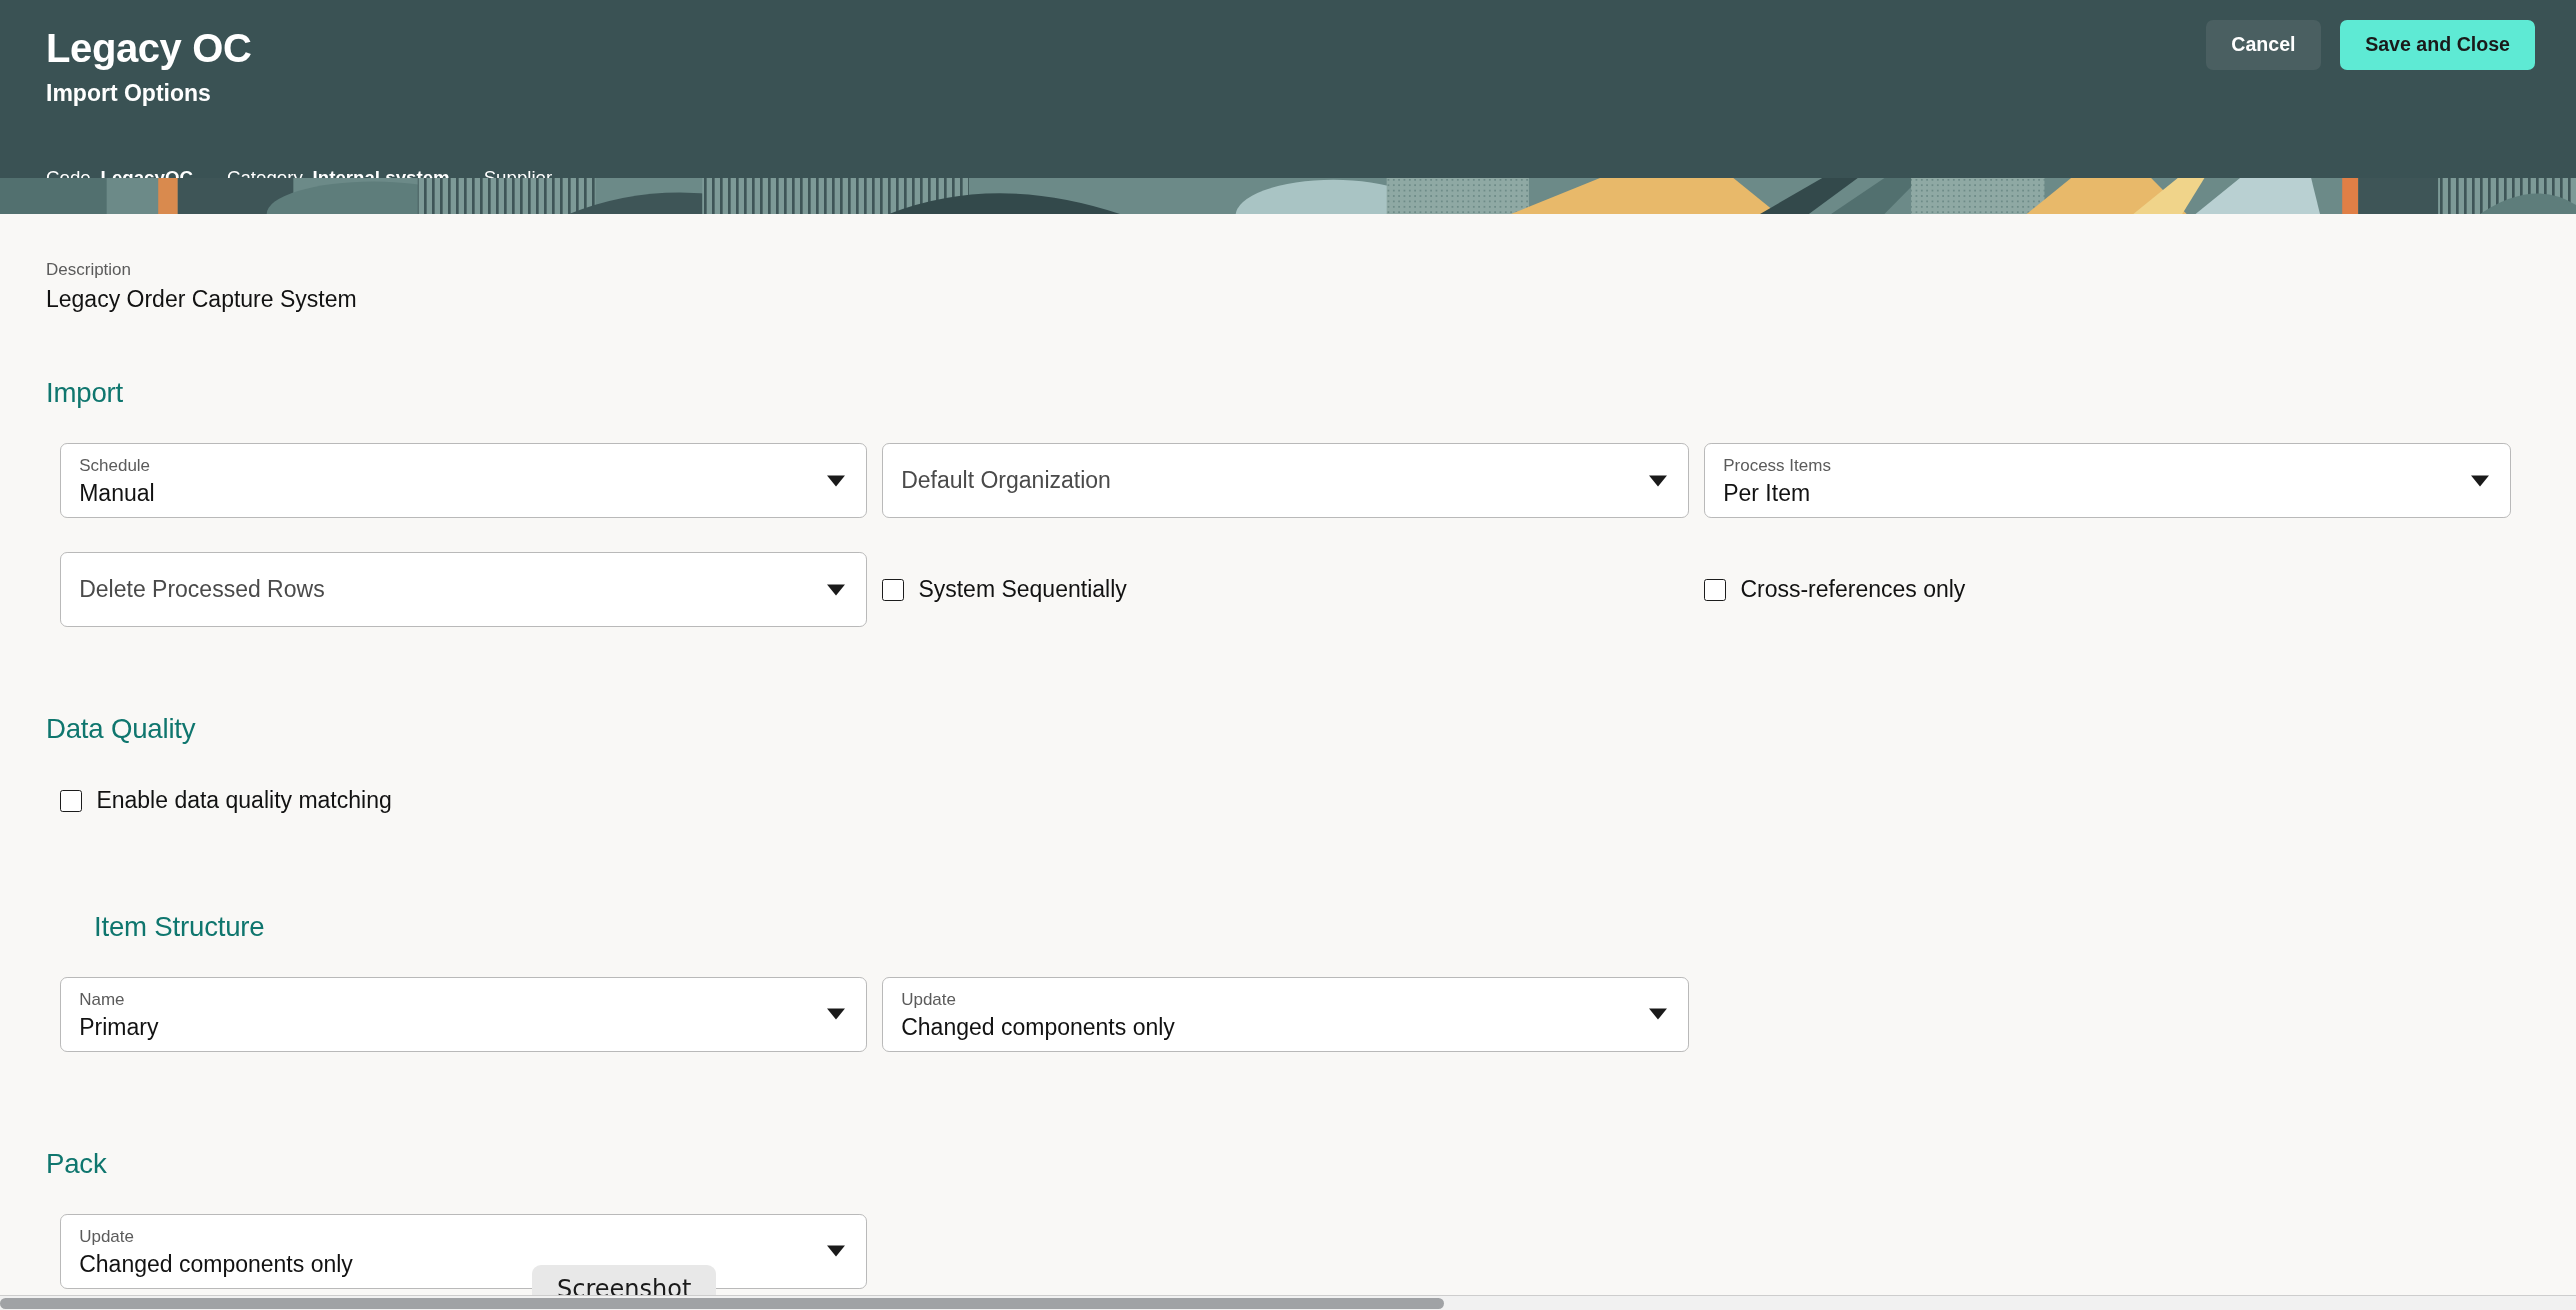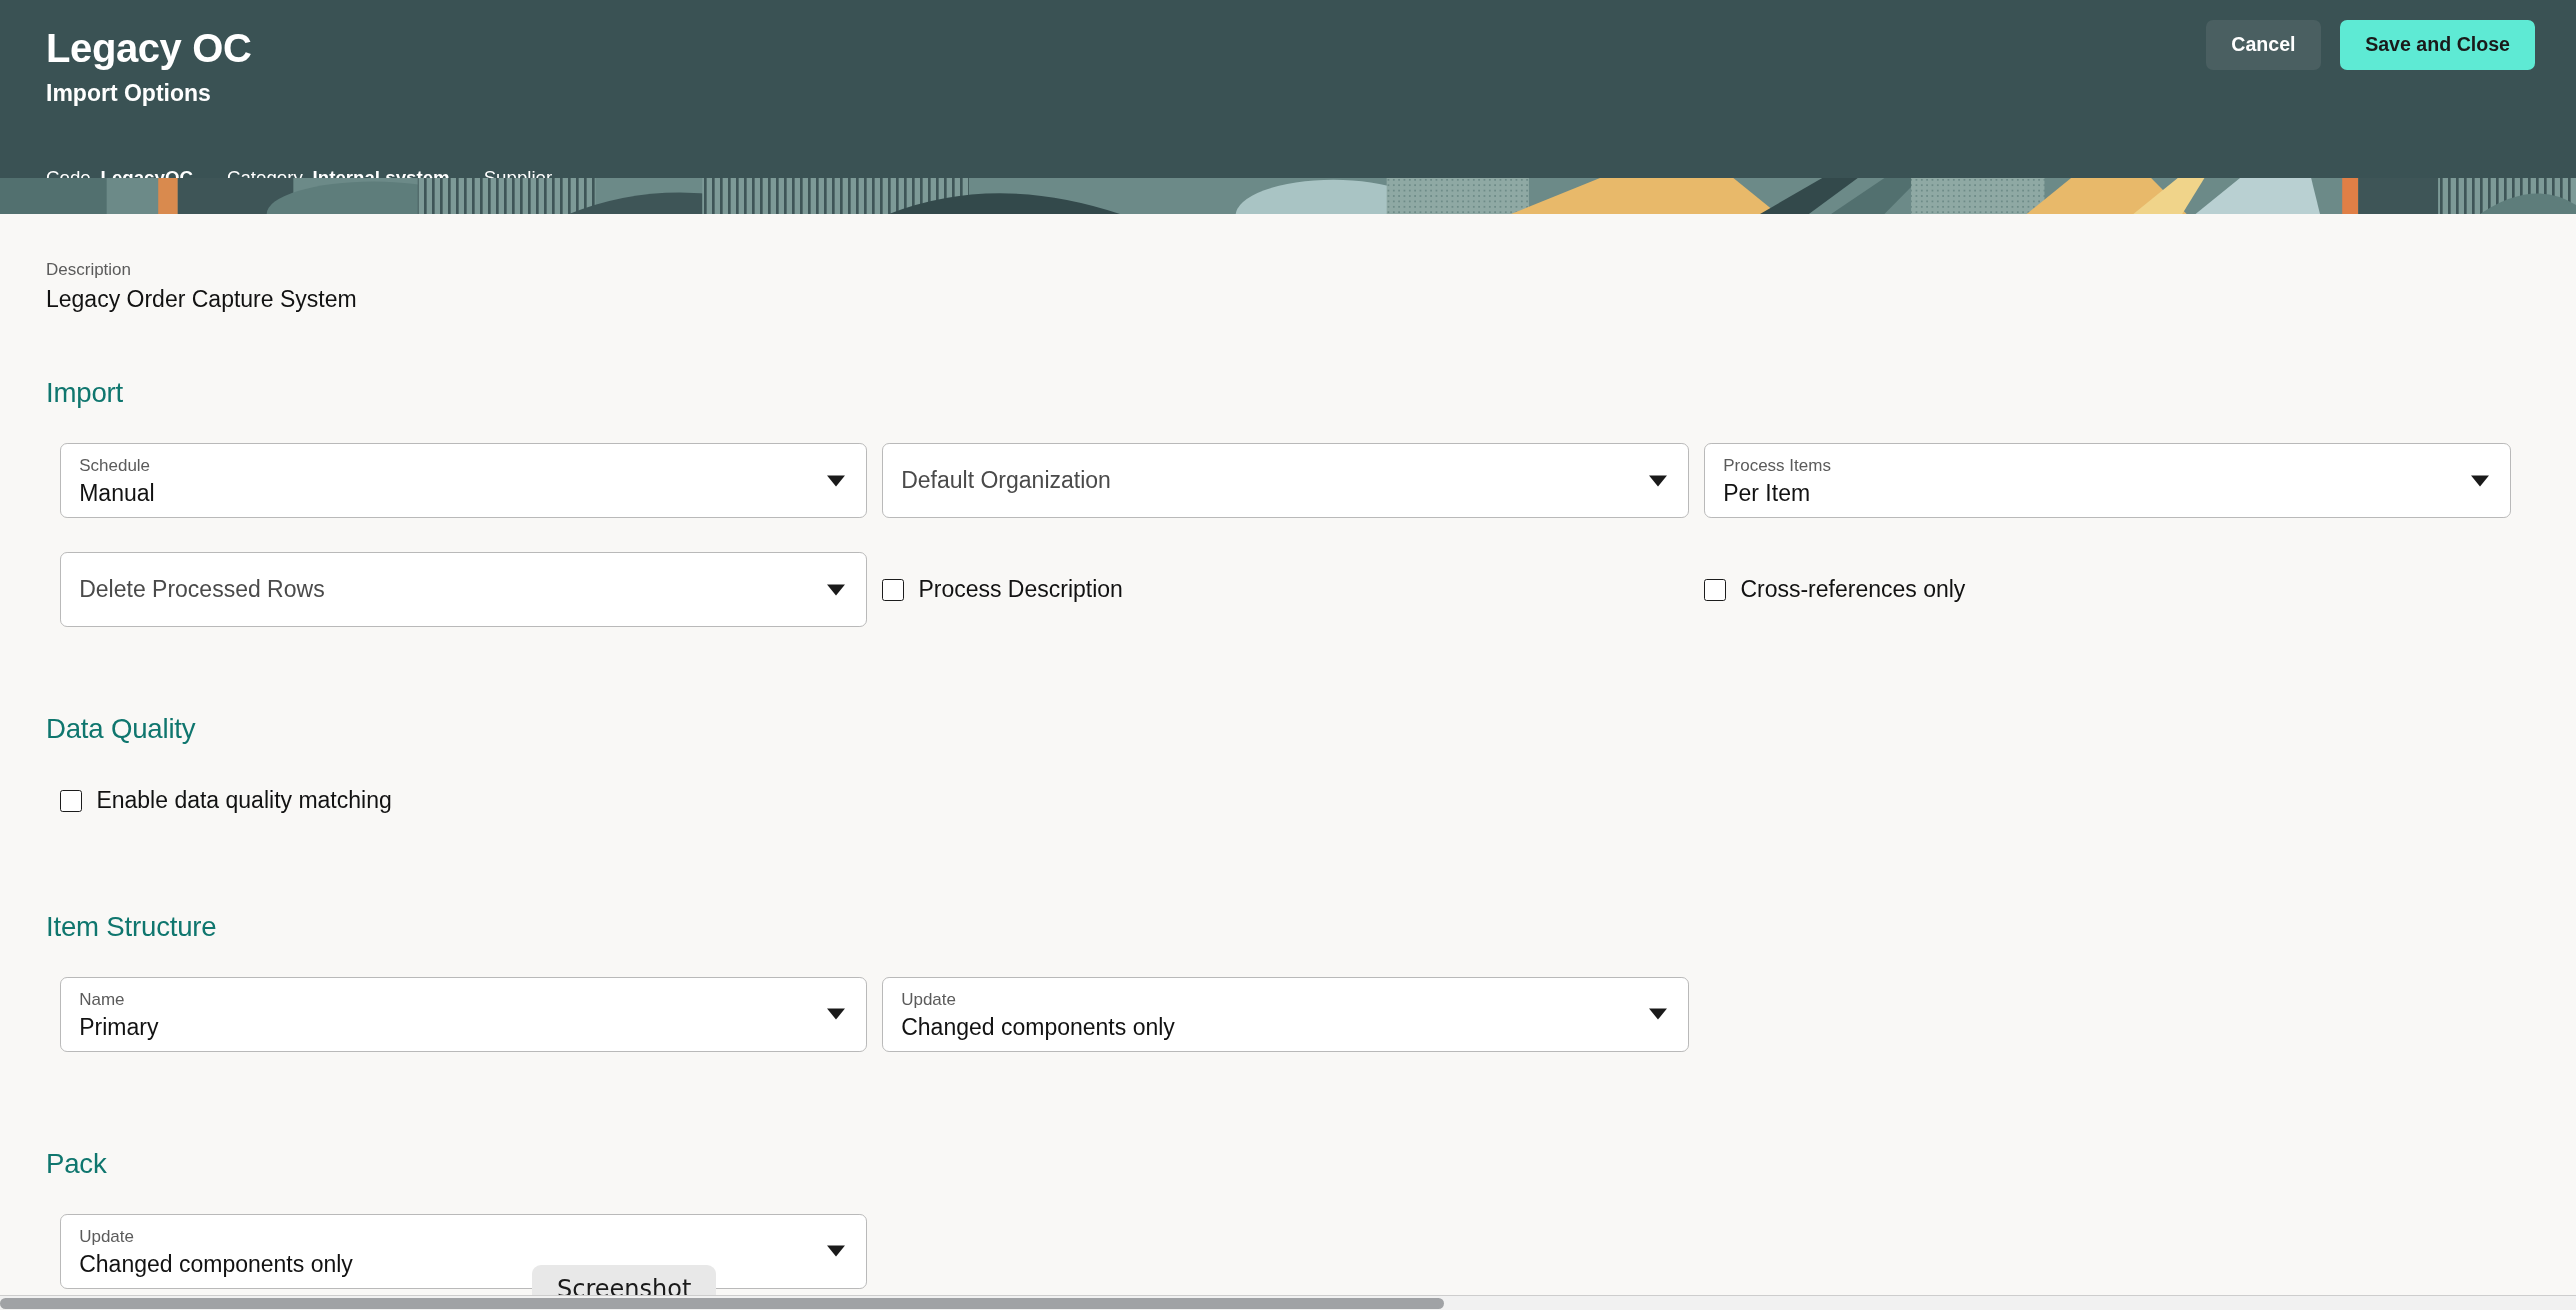--- a/index.html
+++ b/index.html
@@ -106,21 +106,21 @@
   }
 
   .section-title {
     font-size: 27.6px;
     font-weight: normal;
     color: #0f766e;
     letter-spacing: -0.2px;
   }
   .sec-import        { margin-top: 64px; }
   .sec-dataquality   { margin-top: 86px; }
-  .sec-itemstructure { margin-top: 96px; }
+  .sec-itemstructure { margin-top: 96px; margin-left: 48px; }
   .sec-pack          { margin-top: 96px; }
 
   .field-row {
     display: flex;
     align-items: flex-start;
     margin-top: 34px;
   }
   .col { width: 822px; flex: 0 0 822px; }
   .col-pad { padding-left: 14.2px; }
 
@@ -325,21 +325,21 @@
   <div class="field-row">
     <div class="col col-pad">
       <div class="select-field empty">
         <span class="sf-placeholder muted">Delete Processed Rows</span>
         <span class="caret"></span>
       </div>
     </div>
     <div class="col col-pad">
       <div class="checkbox-row">
         <span class="cbox"></span>
-        <span class="cb-label">Process Description</span>
+        <span class="cb-label">System Sequentially</span>
       </div>
     </div>
     <div class="col col-pad">
       <div class="checkbox-row">
         <span class="cbox"></span>
         <span class="cb-label">Cross-references only</span>
       </div>
     </div>
   </div>
 

